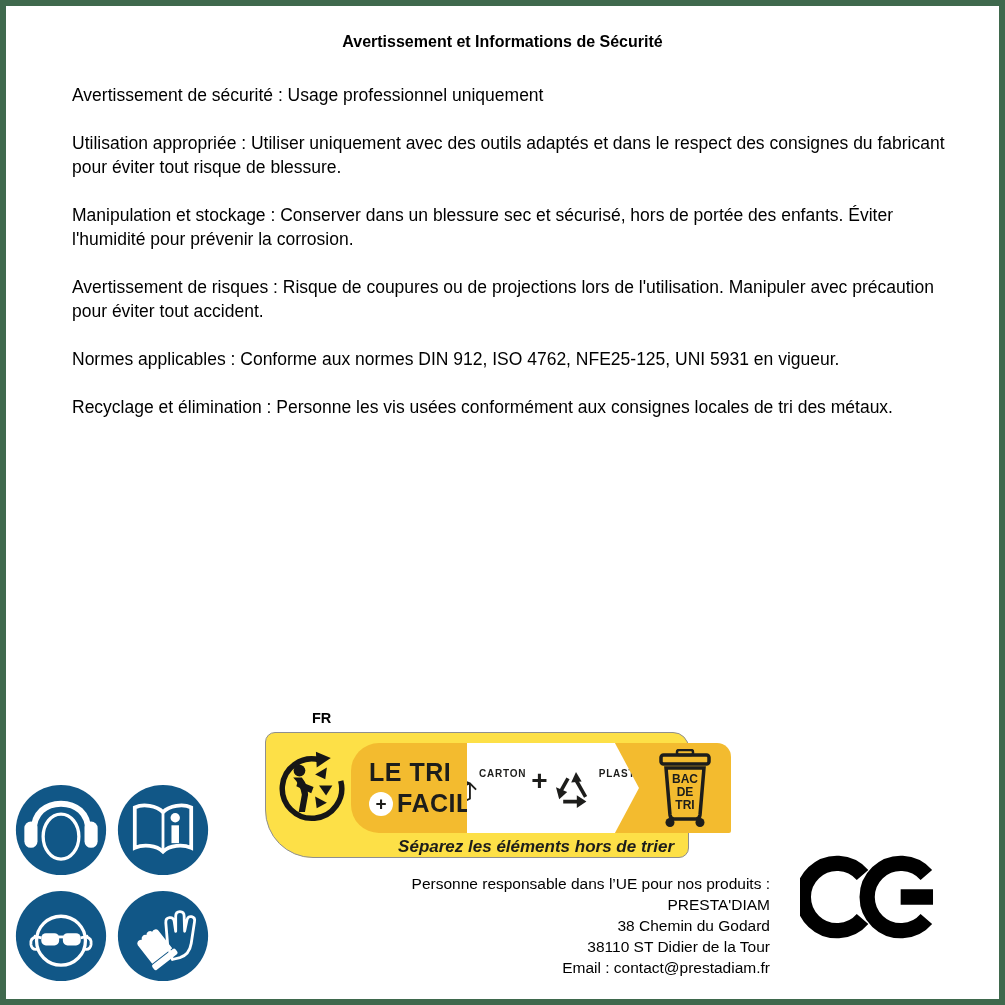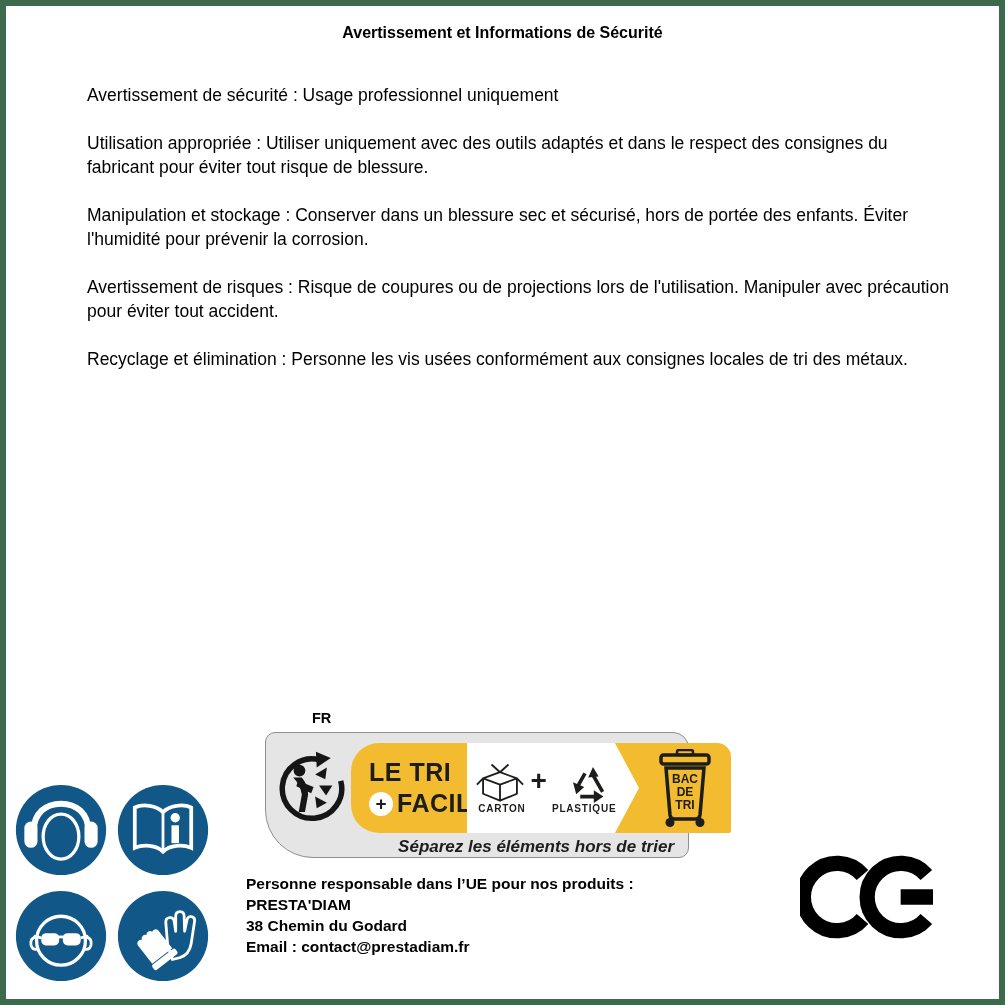--- a/index.html
+++ b/index.html
@@ -2,34 +2,34 @@
 <html><head>
 <meta charset="utf-8">
 <style>
   html,body { margin:0; padding:0; background:#fff; }
   .page {
     position:relative; width:1005px; height:1005px; box-sizing:border-box;
     border:6px solid #3F694D; background:#fff; overflow:hidden;
     font-family:"Liberation Sans", sans-serif; color:#000;
   }
   .title {
-    position:absolute; top:18px; left:0; width:100%; margin:0;
+    position:absolute; top:27px; left:0; width:100%; margin:0;
     text-align:center; font-size:16px; font-weight:bold;
   }
   .paragraphs {
     position:absolute; top:77px; left:66px; width:884px;
     font-size:17.5px; line-height:24px;
   }
-  .paragraphs p { margin:0 0 24px 15px; }
+  .paragraphs p { margin:0 0 24px 0; }
 
   
   .fr-code { position:absolute; left:262px; top:704px; font-size:14.5px; font-weight:bold;margin-left:44px; }
   .tri-box {
     position:absolute; left:259px; top:726px; width:424px; height:126px;
-    box-sizing:border-box; background:#e5e5e5; border:1.5px solid #8f8f8f;
+    box-sizing:border-box; background:#fde047; border:1.5px solid #8f8f8f;
     border-radius:10px 16px 10px 48px;
   }
   .triman { position:absolute; left:10px; top:13px; width:72px; height:82px; }
   .band {
     position:absolute; left:85px; top:10px; width:380px; height:90px;
     background:#F3BB2F; border-radius:28px 14px 2px 28px;
     display:flex; align-items:stretch;
   }
   .band-title { width:116px; flex:none; display:flex; flex-direction:column; justify-content:center; padding-left:18px; box-sizing:border-box; color:#1D1D1B; }
   .bt-top { font-size:25px; font-weight:800; letter-spacing:0.5px; }
@@ -39,57 +39,58 @@
     display:flex; align-items:center; justify-content:center;
     font-size:19px; font-weight:800; color:#1D1D1B; line-height:1;
   }
   .bt-bottom { font-size:25px; font-weight:800; letter-spacing:0.5px; }
   .mat-chevron {
     flex:none; width:172px; height:90px; background:#fff;
     clip-path:polygon(0 0, 86% 0, 100% 50%, 86% 100%, 0 100%);
     display:flex; align-items:center; justify-content:center; gap:5px;
     padding-right:16px; box-sizing:border-box;
   }
-  .mat { display:flex; flex-direction:column; align-items:flex-end; gap:0; }
+  .mat { display:flex; flex-direction:row; align-items:flex-start; gap:0; }
   .mat-label { font-size:10px; font-weight:bold; letter-spacing:0.8px; color:#1D1D1B; }
   .mat-plus { font-size:28px; font-weight:800; color:#1D1D1B; margin-top:-14px; }
   .bin-zone { flex:1; display:flex; align-items:center; justify-content:center; }
   .tri-footer {
     position:absolute; right:14px; top:104px;
     font-style:italic; font-weight:bold; font-size:17px; color:#1D1D1B;
   }
 
   
   .pictos {
     position:absolute; left:8px; top:777px;
     display:grid; grid-template-columns:94px 94px; grid-auto-rows:94px; gap:12px 8px;
   }
   .pictos svg { width:94px; height:94px; }
 
   
   .contact {
     position:absolute; left:240px; top:867px; width:524px;
-    text-align:left; font-weight:bold; font-size:15.5px; line-height:21px;
+    text-align:right; font-weight:normal; font-size:15.5px; line-height:21px;
   }
 
   
   .ce { position:absolute; left:794px; top:845px; width:142px; height:92px; }
 </style>
 </head>
 <body>
 
 <div class="page">
 
   <h1 class="title">Avertissement et Informations de Sécurité</h1>
 
   <div class="paragraphs">
     <p>Avertissement de sécurité : Usage professionnel uniquement</p>
     <p>Utilisation appropriée : Utiliser uniquement avec des outils adaptés et dans le respect des consignes du fabricant pour éviter tout risque de blessure.</p>
     <p>Manipulation et stockage : Conserver dans un blessure sec et sécurisé, hors de portée des enfants. Éviter l'humidité pour prévenir la corrosion.</p>
     <p>Avertissement de risques : Risque de coupures ou de projections lors de l'utilisation. Manipuler avec précaution pour éviter tout accident.</p>
+    <p>Normes applicables : Conforme aux normes DIN 912, ISO 4762, NFE25-125, UNI 5931 en vigueur.</p>
     <p>Recyclage et élimination : Personne les vis usées conformément aux consignes locales de tri des métaux.</p>
   </div>
 
   <div class="fr-code">FR</div>
 
   <div class="tri-box">
 
     <svg class="triman" viewBox="0 0 92 92" aria-hidden="true">
       <path d="M55.8,11.3 A38,38 0 1 0 82.7,38.2" fill="none" stroke="#161616" stroke-width="7"></path>
       <polygon points="51,1 70,9 52,21" fill="#161616"></polygon>
@@ -195,20 +196,21 @@
         <path d="M28,50 a4,4 0 0 1 7,-2 a4,4 0 0 1 7,-1 a4,4 0 0 1 7,1 a4,4 0 0 1 6,3 l0,24 -27,0 z" fill="#fff"></path>
         <rect x="26" y="76" width="31" height="7" rx="2" fill="#fff"></rect>
       </g>
     </svg>
   </div>
 
   <div class="contact">
     <div>Personne responsable dans l’UE pour nos produits :</div>
     <div>PRESTA'DIAM</div>
     <div>38 Chemin du Godard</div>
+    <div>38110 ST Didier de la Tour</div>
     <div>Email : contact@prestadiam.fr</div>
   </div>
 
   <svg class="ce" viewBox="0 0 158 92" aria-hidden="true" aria-label="CE">
     <path d="M69.6,21.5 A37.5,37.5 0 1 0 69.6,70.5" fill="none" stroke="#000" stroke-width="17"></path>
     <path d="M140.6,21.5 A37.5,37.5 0 1 0 140.6,70.5" fill="none" stroke="#000" stroke-width="17"></path>
     <path d="M112,46 L148,46" stroke="#000" stroke-width="17"></path>
   </svg>
 
 </div>

